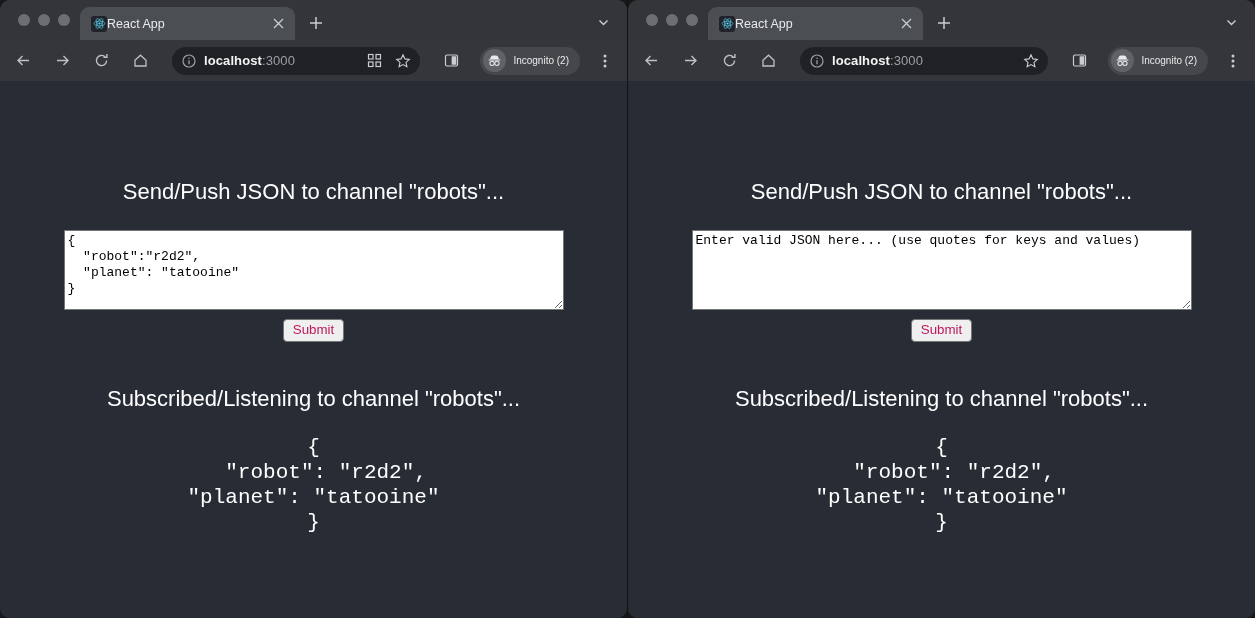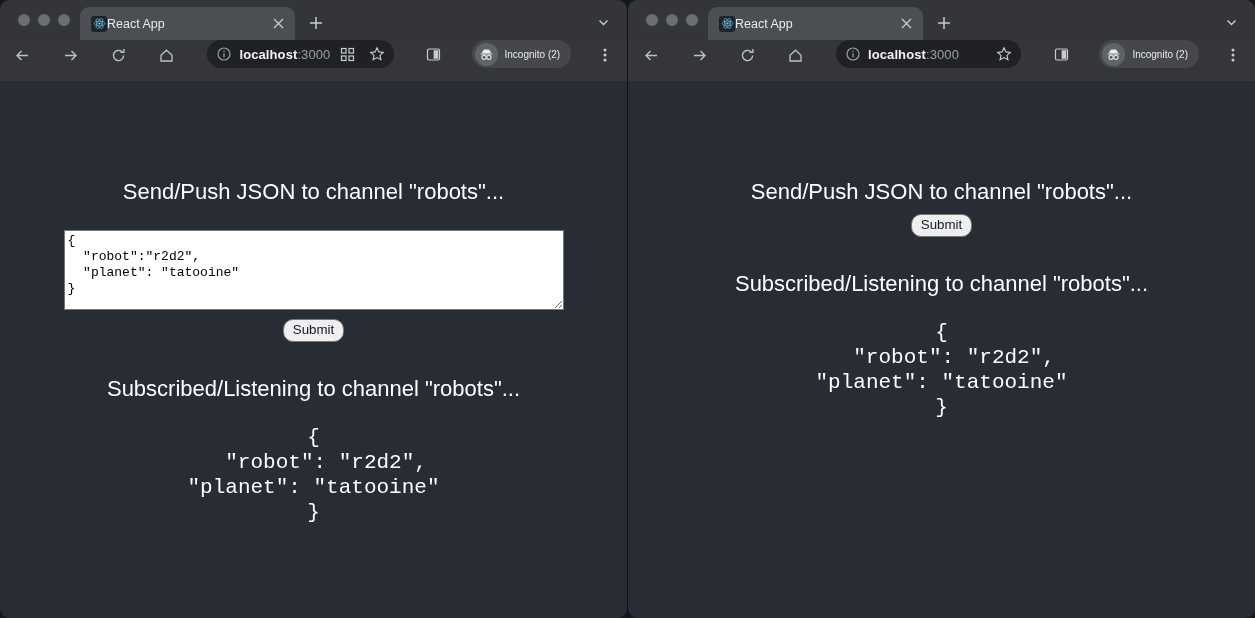--- a/index.html
+++ b/index.html
@@ -78,23 +78,23 @@
     position: absolute; right: 12px; bottom: 6px;
     width: 24px; height: 24px;
     display: flex; align-items: center; justify-content: center;
     color: #c9ccd1;
   }
 
   
   .toolbar {
     height: 41px;
     background: #35363a;
-    display: flex; align-items: flex-start;
+    display: flex; align-items: center;
     padding: 0 9px 0 8px;
-    gap: 18px;
+    gap: 9px;
     flex: 0 0 auto;
   }
   .navbtn {
     width: 30px; height: 30px;
     display: flex; align-items: center; justify-content: center;
     color: #bdc1c6;
     border-radius: 50%;
   }
   .omnibox {
     flex: 1 1 auto;
@@ -161,21 +161,21 @@
     overflow: hidden;
   }
   .app-heading {
     color: #ffffff;
     font-size: 22px;
     font-weight: normal;
     text-align: center;
     line-height: 1.2;
   }
   .heading-send { margin-top: 98px; }
-  .heading-sub  { margin-top: 34px; }
+  .heading-sub  { margin-top: 44px; }
 
   .json-input {
     width: 500px;
     height: 80px;
     margin-top: 25px;
     background: #ffffff;
     color: #000000;
     border: 1px solid #767676;
     font-family: "Liberation Mono", monospace;
     font-size: 13px;
@@ -186,24 +186,24 @@
     display: block;
     overflow: hidden;
     white-space: pre;
   }
   .json-input::placeholder { color: #000000; opacity: 1; }
 
   .submit-btn {
     margin-top: 9px;
     font-family: "Liberation Sans", sans-serif;
     font-size: 13.3px;
-    color: #0f172a;
+    color: #be185d;
     background: #efefef;
     border: 1px solid #767676;
-    border-radius: 10px;
+    border-radius: 4px;
     padding: 2px 9px 3px 9px;
     line-height: 16px;
   }
 
   .output {
     margin-top: 22px;
     color: #ffffff;
     font-family: "Liberation Mono", monospace;
     font-size: 21px;
     line-height: 25px;
@@ -459,20 +459,21 @@
         <svg width="4" height="16" viewBox="0 0 4 16">
           <circle cx="2" cy="3" r="1.5" fill="currentColor"></circle>
           <circle cx="2" cy="8" r="1.5" fill="currentColor"></circle>
           <circle cx="2" cy="13" r="1.5" fill="currentColor"></circle>
         </svg>
       </div>
     </div>
 
     <div class="page">
       <h2 class="app-heading heading-send">Send/Push JSON to channel "robots"...</h2>
+      <textarea class="json-input" spellcheck="false" placeholder="Enter valid JSON here... (use quotes for keys and values)" style=""></textarea>
       <button class="submit-btn">Submit</button>
       <h2 class="app-heading heading-sub">Subscribed/Listening to channel "robots"...</h2>
       <div class="output">{
   "robot": "r2d2",
 "planet": "tatooine"
 }</div>
     </div>
   </div>
 
   <div class="divider"></div>

